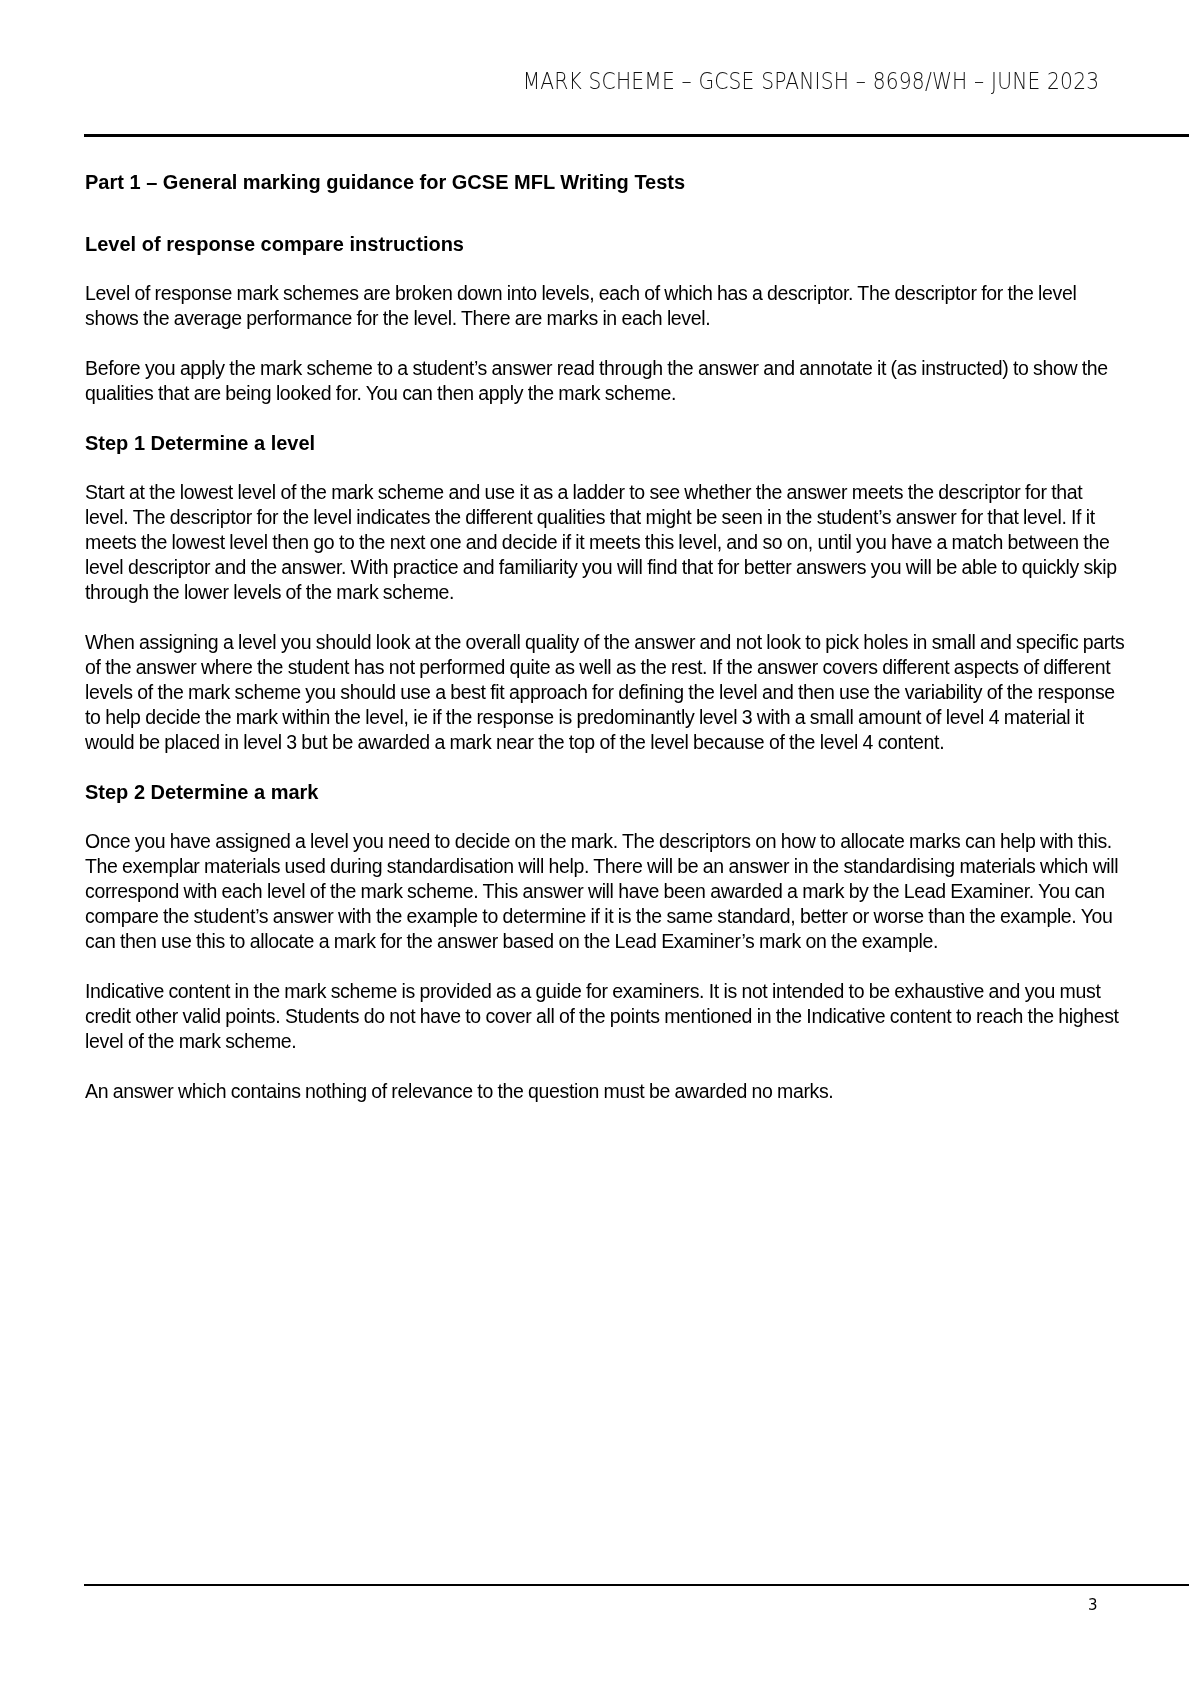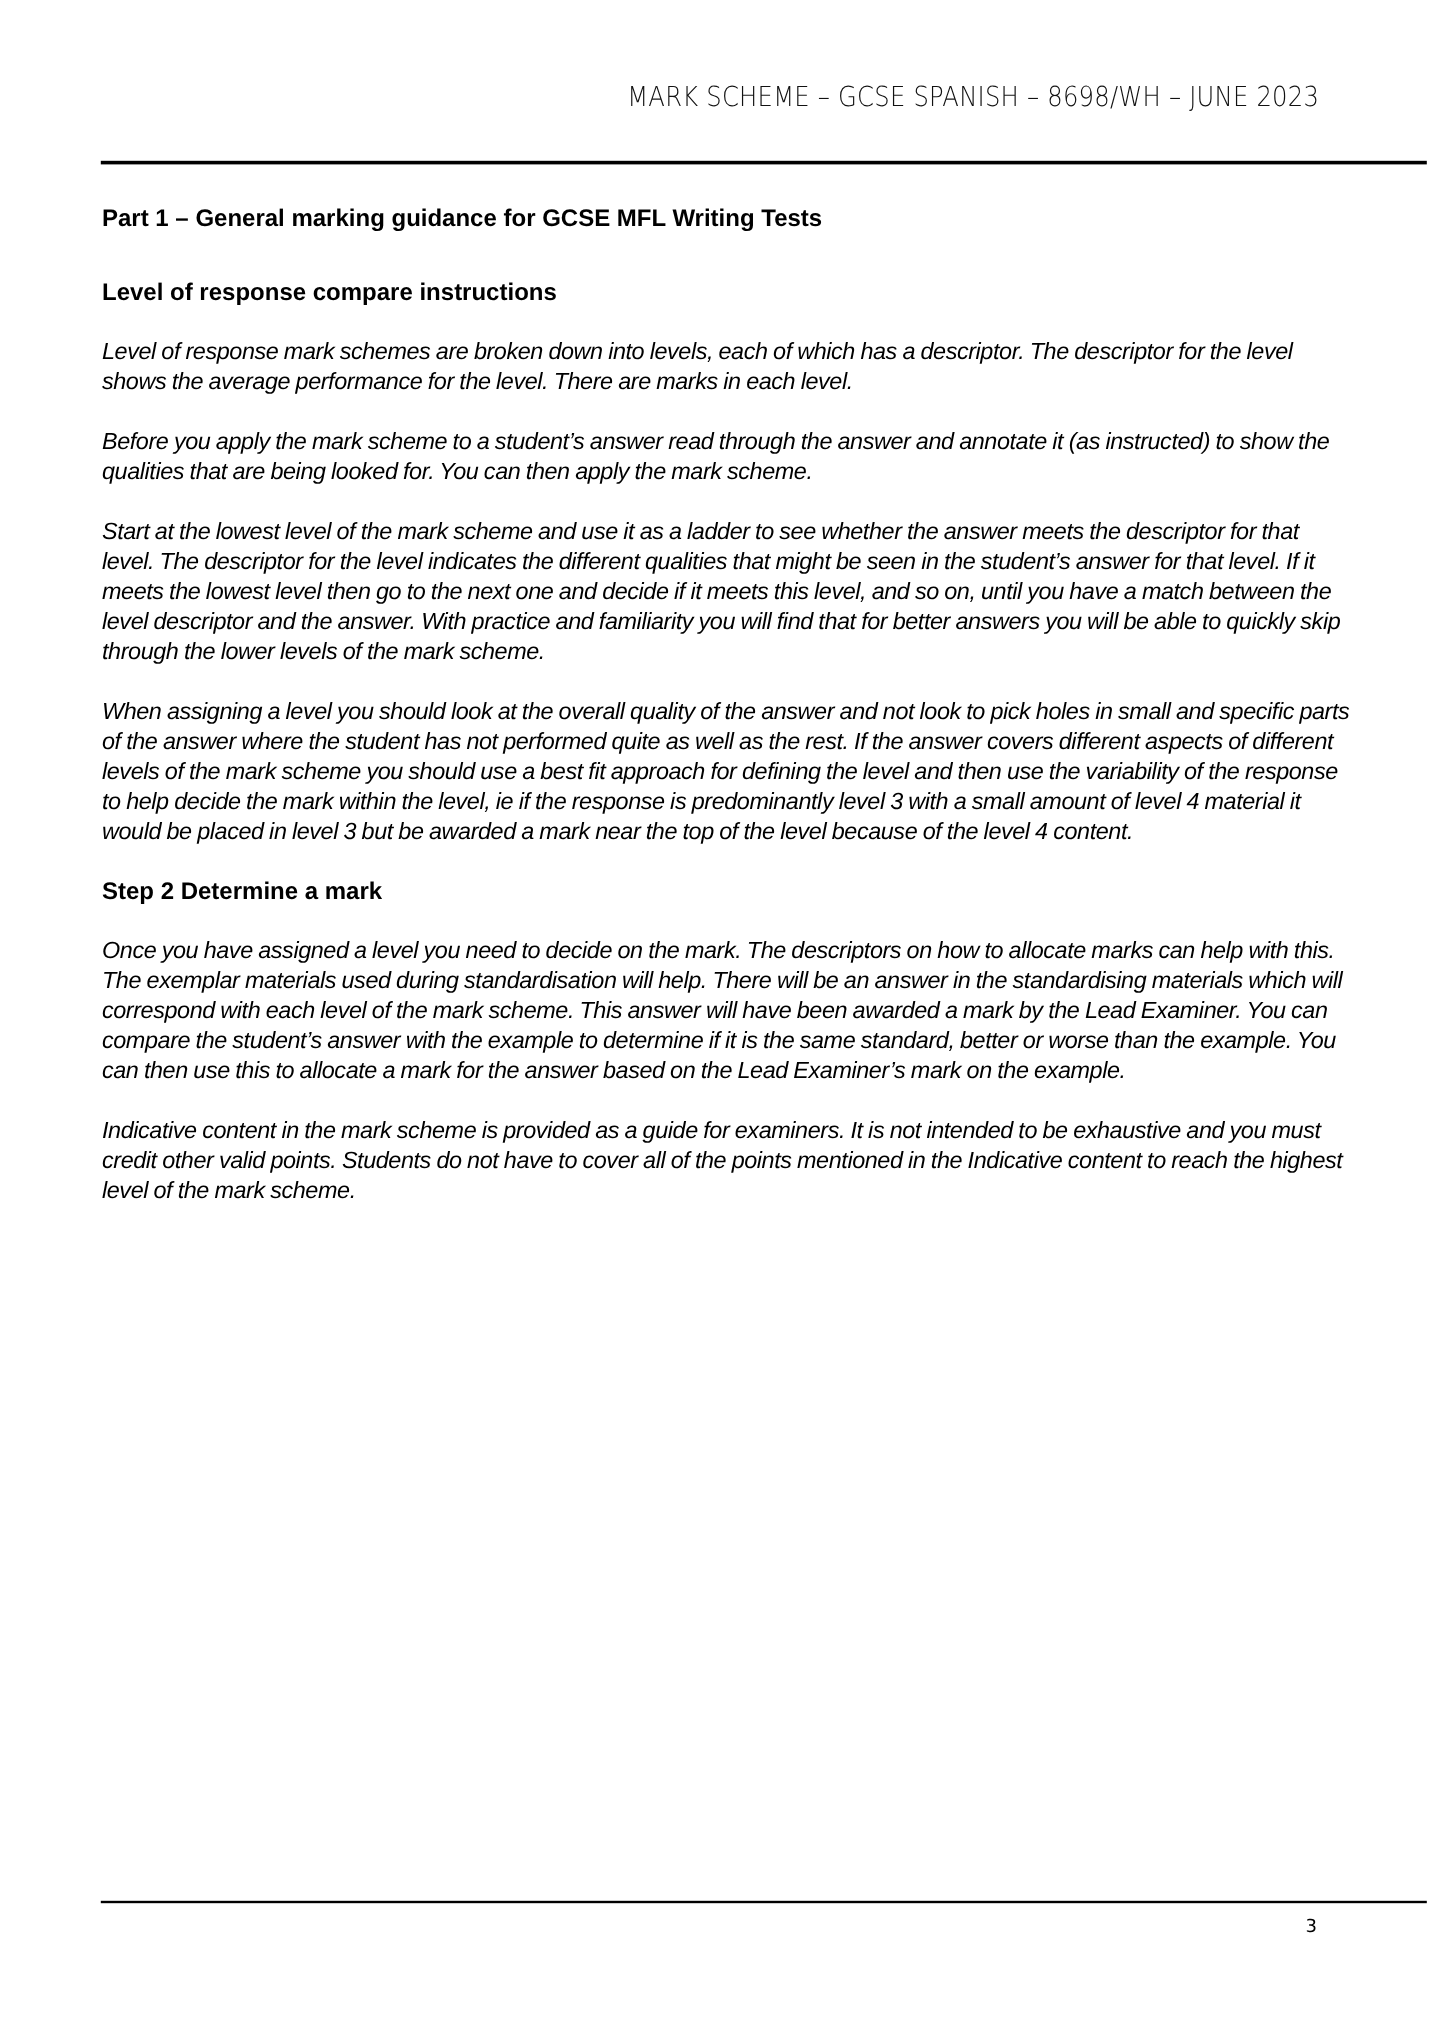--- a/index.html
+++ b/index.html
@@ -5,38 +5,40 @@
   html, body { margin: 0; padding: 0; background: #ffffff; }
   body { width: 1191px; height: 1684px; position: relative; overflow: hidden; font-family: "Liberation Sans", sans-serif; color: #000; }
   .header-title { position: absolute; top: 68px; right: 92px; font-family: "DejaVu Sans", sans-serif; font-weight: 200; font-size: 23px; letter-spacing: 0.2px; transform: scaleX(0.88); transform-origin: right center; color: #111; white-space: nowrap; }
   .rule { position: absolute; left: 84px; right: 2px; height: 3px; background: #000; }
   .rule.top { top: 134px; }
   .rule.bottom { top: 1584px; height: 2px; }
   .content { position: absolute; left: 85px; top: 170px; width: 1040px; }
   h2 { font-size: 20px; font-weight: bold; margin: 0; line-height: 24px; }
   .part-title { margin-bottom: 38px; }
   .sec-title { margin-bottom: 25px; }
-  p { font-size: 19.5px; line-height: 25px; margin: 0 0 25px 0; letter-spacing: -0.35px; word-spacing: -0.5px; font-style: italic; }
+  p { font-size: 19.5px; line-height: 25px; margin: 0 0 25px 0; letter-spacing: -0.35px; word-spacing: -0.5px; }
   .page-number { position: absolute; top: 1596px; left: 1088px; font-size: 15px; font-family: "DejaVu Sans", sans-serif; }
 </style>
 </head>
 <body>
 
 <div class="header-title">MARK SCHEME – GCSE SPANISH – 8698/WH – JUNE 2023</div>
 <div class="rule top"></div>
 
 <div class="content">
   <h2 class="part-title">Part 1 – General marking guidance for GCSE MFL Writing Tests</h2>
 
   <h2 class="sec-title">Level of response compare instructions</h2>
   <p>Level of response mark schemes are broken down into levels, each of which has a descriptor.  The descriptor for the level shows the average performance for the level.  There are marks in each level.</p>
   <p>Before you apply the mark scheme to a student’s answer read through the answer and annotate it (as instructed) to show the qualities that are being looked for.  You can then apply the mark scheme.</p>
 
+  <h2 class="sec-title">Step 1 Determine a level</h2>
   <p>Start at the lowest level of the mark scheme and use it as a ladder to see whether the answer meets the descriptor for that level.  The descriptor for the level indicates the different qualities that might be seen in the student’s answer for that level.  If it meets the lowest level then go to the next one and decide if it meets this level, and so on, until you have a match between the level descriptor and the answer.  With practice and familiarity you will find that for better answers you will be able to quickly skip through the lower levels of the mark scheme.</p>
   <p>When assigning a level you should look at the overall quality of the answer and not look to pick holes in small and specific parts of the answer where the student has not performed quite as well as the rest.  If the answer covers different aspects of different levels of the mark scheme you should use a best fit approach for defining the level and then use the variability of the response to help decide the mark within the level, ie if the response is predominantly level 3 with a small amount of level 4 material it would be placed in level 3 but be awarded a mark near the top of the level because of the level 4 content.</p>
 
   <h2 class="sec-title">Step 2 Determine a mark</h2>
   <p>Once you have assigned a level you need to decide on the mark.  The descriptors on how to allocate marks can help with this.  The exemplar materials used during standardisation will help.  There will be an answer in the standardising materials which will correspond with each level of the mark scheme.  This answer will have been awarded a mark by the Lead Examiner.  You can compare the student’s answer with the example to determine if it is the same standard, better or worse than the example.  You can then use this to allocate a mark for the answer based on the Lead Examiner’s mark on the example.</p>
   <p>Indicative content in the mark scheme is provided as a guide for examiners.  It is not intended to be exhaustive and you must credit other valid points.  Students do not have to cover all of the points mentioned in the Indicative content to reach the highest level of the mark scheme.</p>
+  <p>An answer which contains nothing of relevance to the question must be awarded no marks.</p>
 </div>
 
 <div class="rule bottom"></div>
 <div class="page-number">3</div>
 
 </body></html>

